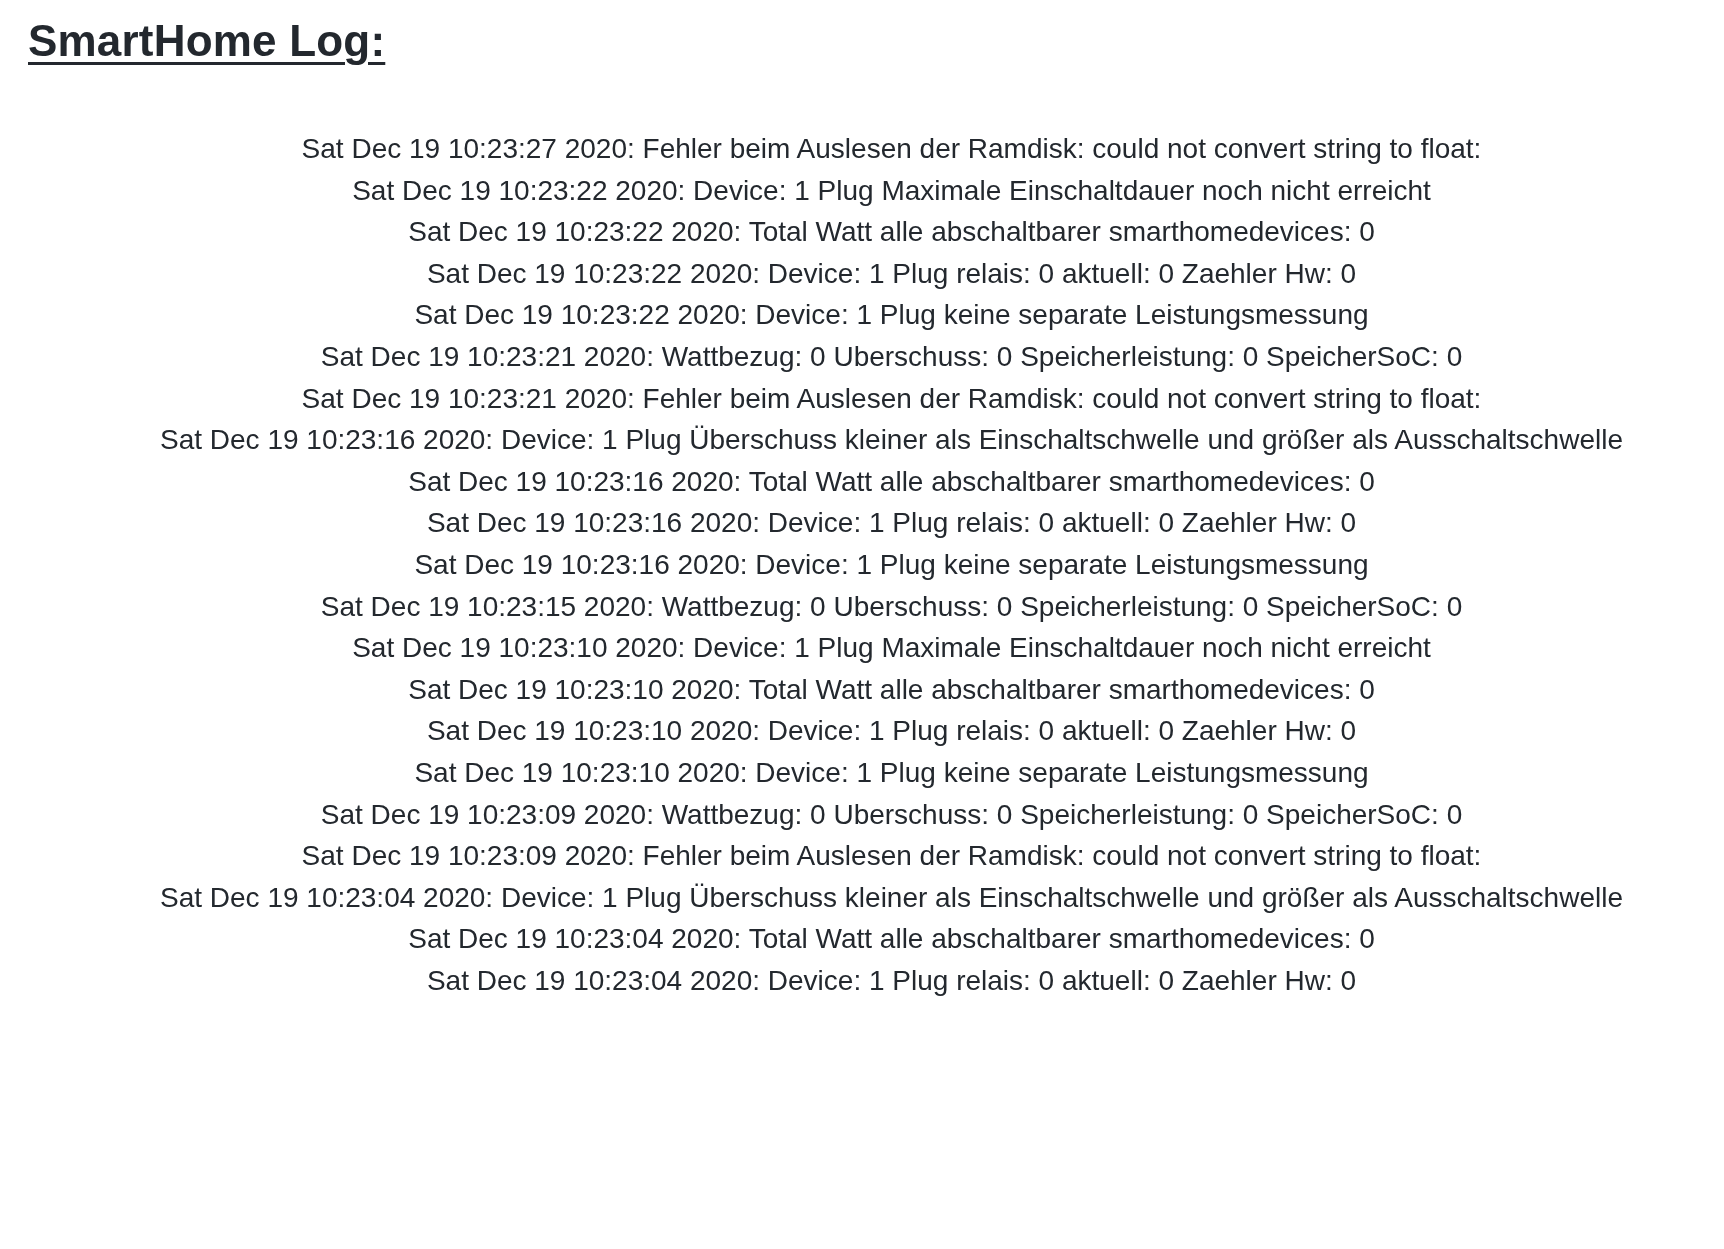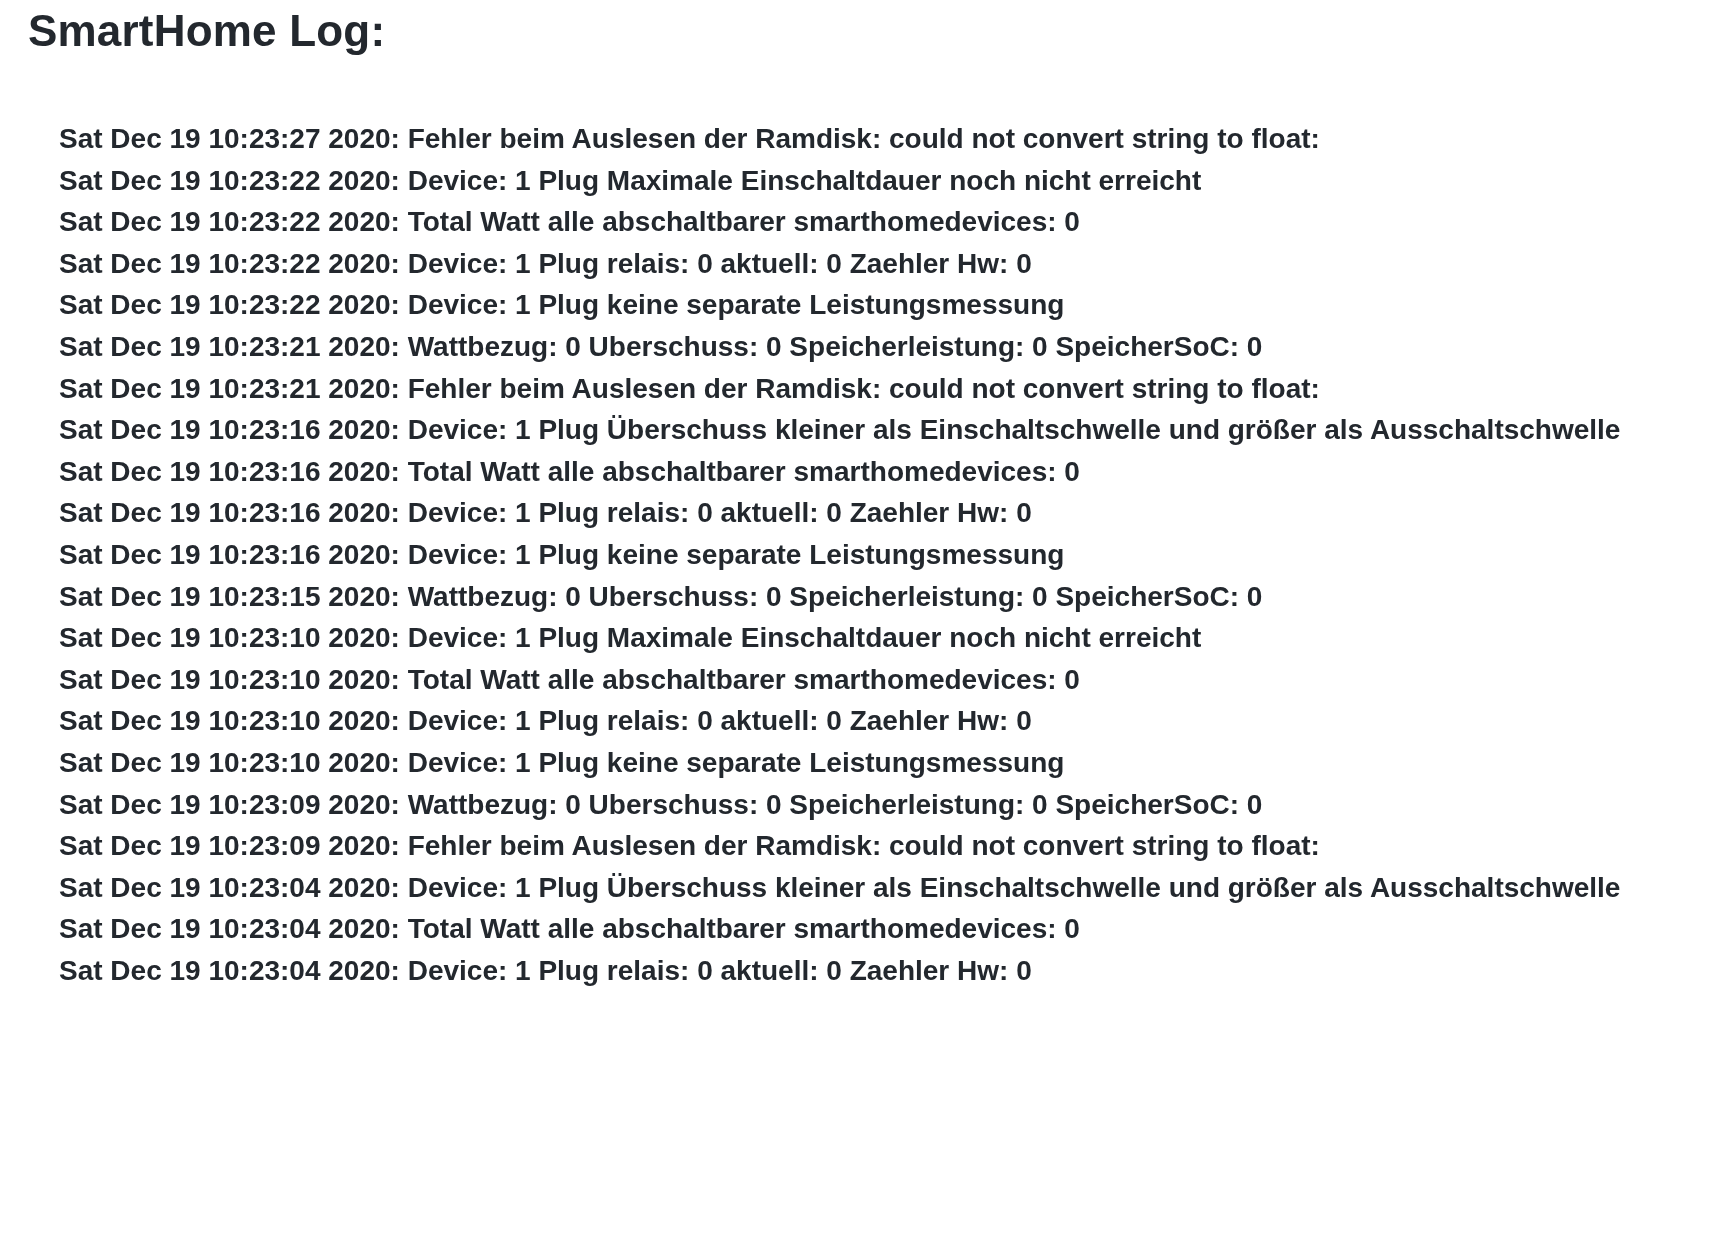--- a/index.html
+++ b/index.html
@@ -8,35 +8,37 @@
     background: #ffffff;
   }
   body {
     width: 1724px;
     height: 1249px;
     overflow: hidden;
     font-family: "Liberation Sans", "DejaVu Sans", sans-serif;
     color: #23282e;
   }
   .page-title {
-    margin: 6px 0 0 28px;
+    margin: 16px 0 0 28px;
     font-size: 44px;
     font-weight: 700;
     letter-spacing: 0.2px;
+    text-decoration: underline;
     text-decoration-thickness: 3px;
     text-underline-offset: 6px;
     color: #23282e;
   }
   .log {
     margin: 62px 0 0 59px;
     font-size: 28px;
     line-height: 41.6px;
-    font-weight: 700;
+    font-weight: 400;
     white-space: nowrap;
     color: #23282e;
+    text-align: center;
   }
   .log-line {
     height: 41.6px;
   }
 </style>
 </head>
 <body>
 
 <h1 class="page-title">SmartHome Log:</h1>
 

